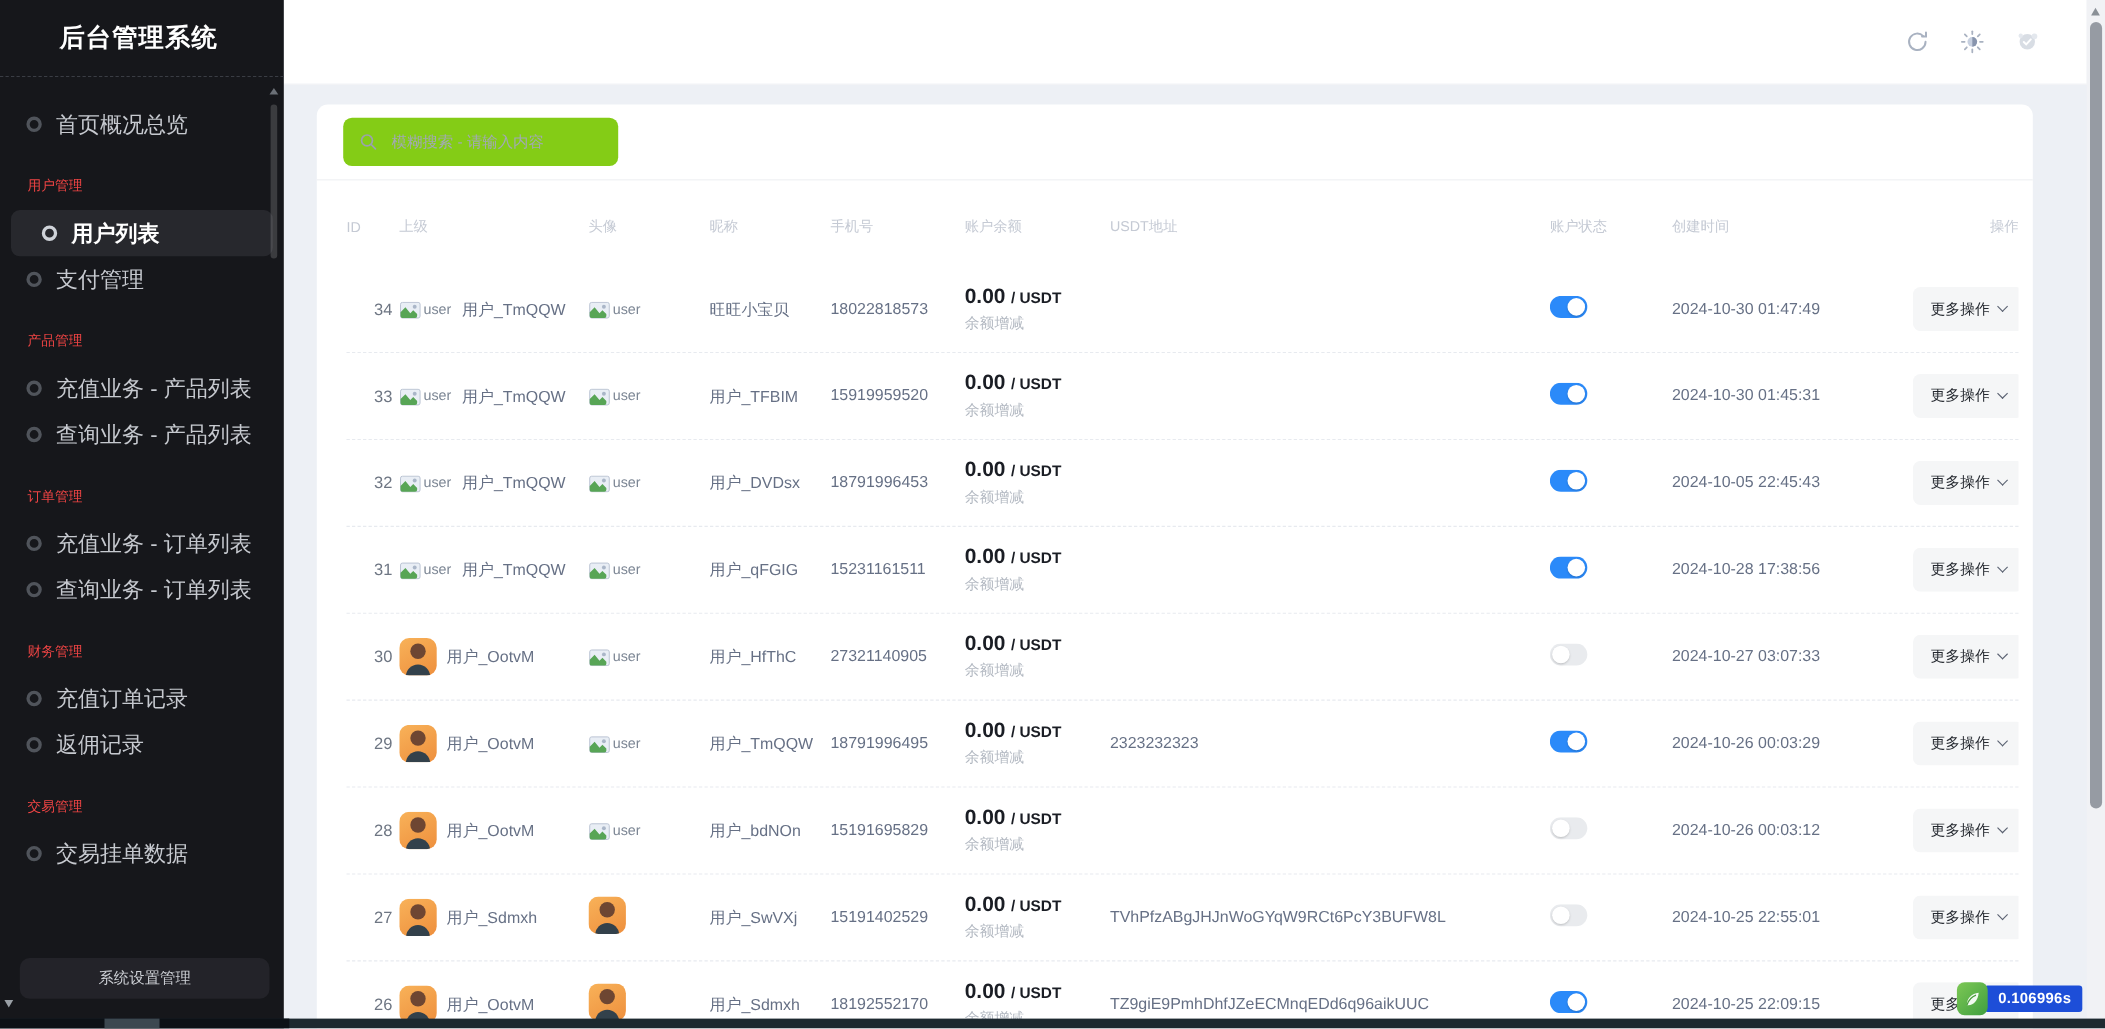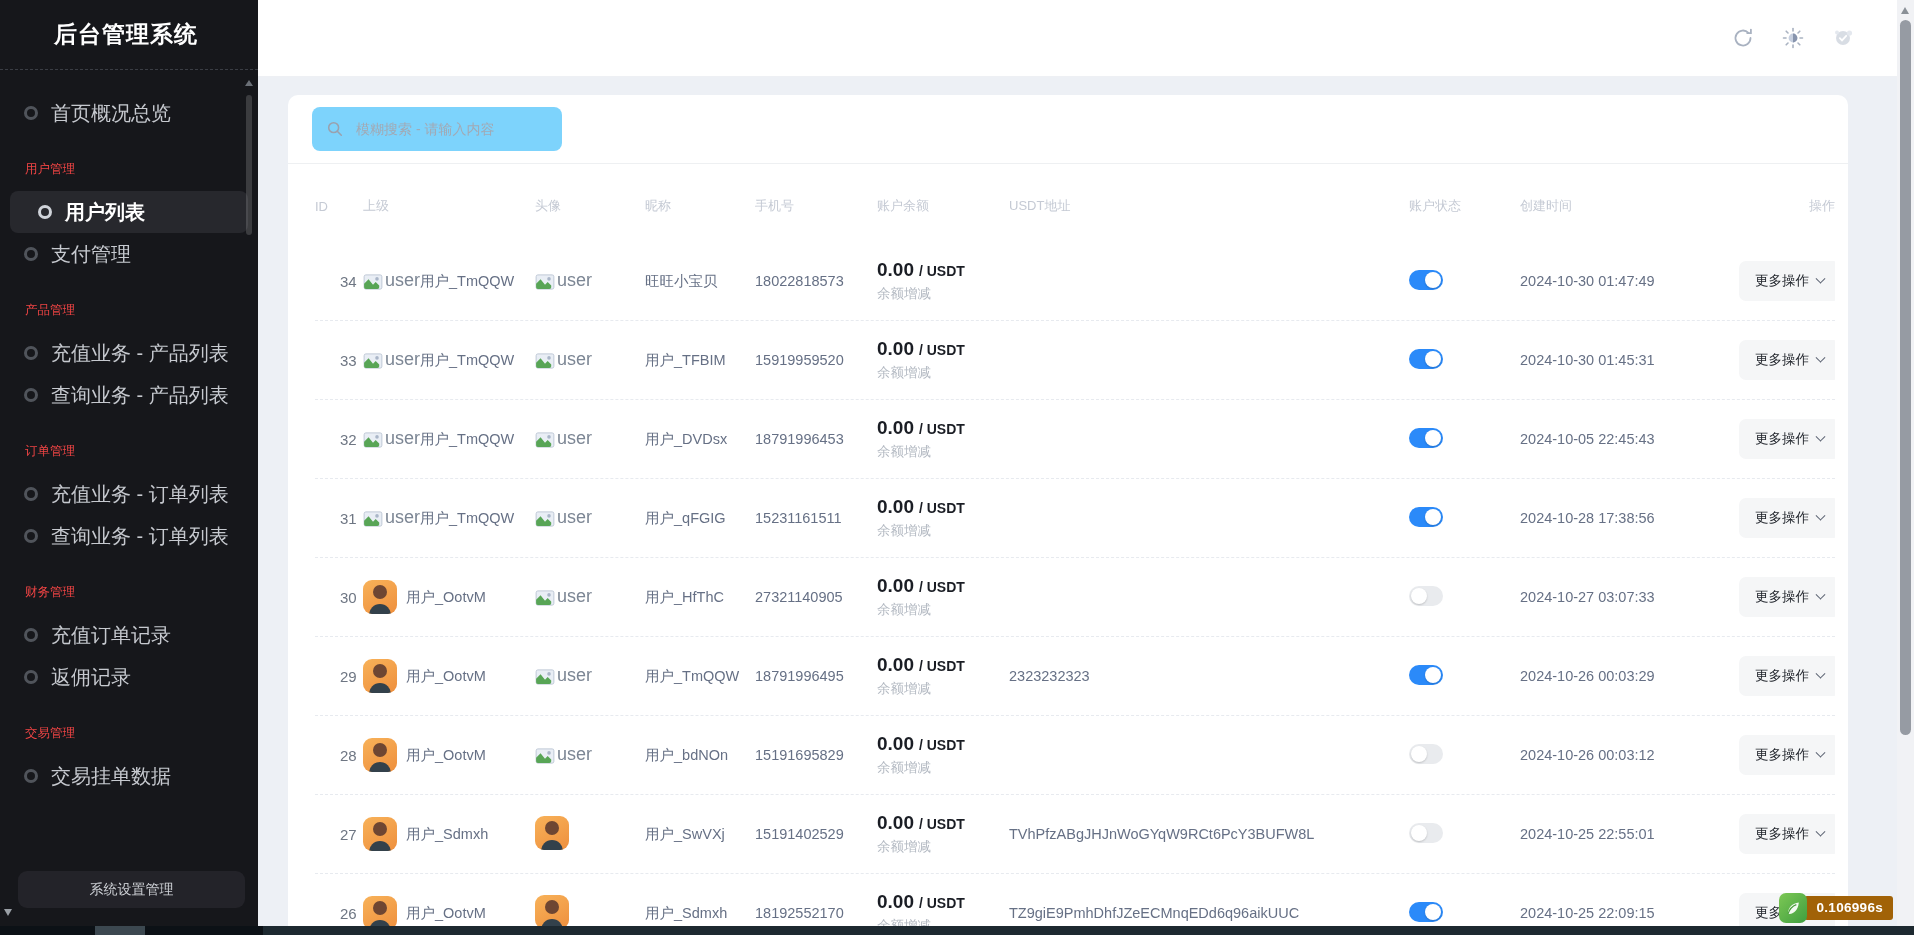--- a/index.html
+++ b/index.html
@@ -37,21 +37,21 @@
     background:#ffffff; border-bottom:1px solid #eef0f4;
     display:flex; align-items:center; justify-content:flex-end; gap:26px; padding-right:42px; }
   .tb-icon { width:24px; height:24px; display:inline-flex; cursor:pointer; }
   .tb-icon.faded { opacity:.45; }
 
   
   .card { position:absolute; left:288px; top:95px; width:1560px; height:1000px;
     background:#ffffff; border-radius:10px; }
   .search-wrap { padding:12px 24px; border-bottom:1px solid #eef0f2; }
   .search-box { position:relative; width:250px; height:44px; }
-  .search-box input { width:250px; height:44px; background:#7dd3fc; border:none;
+  .search-box input { width:250px; height:44px; background:#84cc16; border:none;
     border-radius:8px; padding:0 14px 0 44px; font-size:14px; color:#3a4150;
     font-family:inherit; outline:none; }
   .search-box input::placeholder { color:#a2a9b4; }
   .search-icon { position:absolute; left:14px; top:13px; width:18px; height:18px; }
 
   
   .tbl { padding:0 13px 0 27px; }
   .grid-row { display:grid;
     grid-template-columns:48px 172px 110px 110px 122px 132px 400px 111px 219px 1fr;
     align-items:center; }
@@ -67,21 +67,21 @@
   .avslot { display:inline-flex; align-items:center; }
   .avslot .memoji { display:none; } .avslot .broken-wrap { display:none; }
   .avslot.photo .memoji { display:inline-block; }
   .avslot.broken .broken-wrap { display:inline-block; }
   .memoji { position:relative; width:34px; height:34px; border-radius:9px;
     background:linear-gradient(150deg,#f8b259,#ee8f3d); overflow:hidden; }
   .memoji::before { content:""; position:absolute; left:10px; top:5px; width:14px; height:14px;
     border-radius:50%; background:#6e4632; }
   .memoji::after { content:""; position:absolute; left:6px; bottom:-3px; width:22px; height:13px;
     border-radius:11px 11px 0 0; background:#33414b; }
-  .broken-wrap { width:48px; font-size:18px; color:#7c8694; line-height:15px; }
+  .broken-wrap { width:48px; font-size:13px; color:#7c8694; line-height:15px; }
   .broken-wrap svg { float:left; margin:1px 2px 0 0; }
   .broken-wrap em { font-style:normal; word-break:break-all; }
 
   .bal-line { color:#1a1d24; line-height:20px; }
   .bal-line b { font-size:19px; font-weight:bold; }
   .bal-line span { font-size:14px; font-weight:bold; margin-left:5px; }
   .bal-link { display:inline-block; margin-top:4px; font-size:13.5px; color:#b3b9c2;
     cursor:pointer; text-decoration:none; }
 
   .toggle { position:relative; display:inline-block; width:34px; height:20px;
@@ -112,21 +112,21 @@
 
   
   .bottom-strip { position:absolute; left:0; bottom:0; width:1914px; height:9px;
     background:#1d2930; z-index:30; }
   .bs-dark { position:absolute; left:0; bottom:0; width:263px; height:9px; background:#0c1116; }
   .bs-light { position:absolute; left:95px; bottom:0; width:50px; height:9px; background:#3c4850; }
   .loadtime { position:absolute; right:21px; bottom:12px; display:flex; align-items:center; z-index:31; }
   .lt-green { width:28px; height:30px; border-radius:7px;
     background:linear-gradient(135deg,#7dc855,#3f9e3f);
     display:inline-flex; align-items:center; justify-content:center; margin-right:-3px; z-index:2; }
-  .lt-pill { background:#a16207; color:#ffffff; font-size:13.5px; font-weight:bold;
+  .lt-pill { background:#1d4ed8; color:#ffffff; font-size:13.5px; font-weight:bold;
     padding:4px 10px 5px 12px; border-radius:3px; letter-spacing:.3px; }
 </style>
 </head>
 <body>
 
 <div class="stage">
 
   <aside class="sidebar">
     <div class="side-title">后台管理系统</div>
     <nav class="side-nav">

